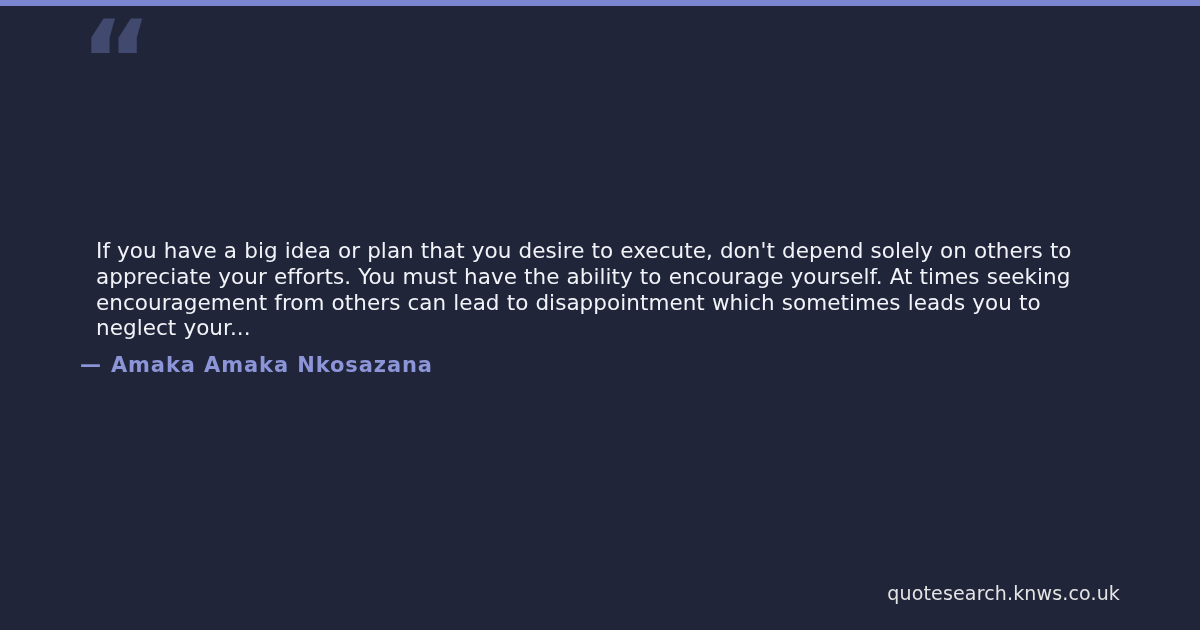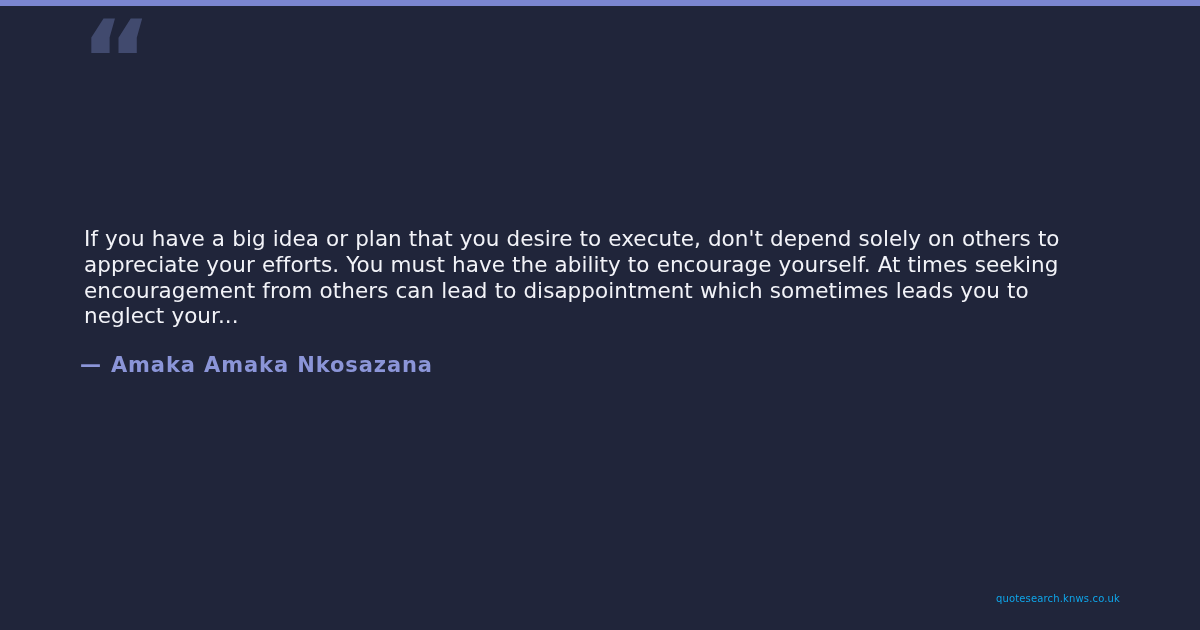--- a/index.html
+++ b/index.html
@@ -52,21 +52,21 @@
 
   
   .quote-body {
     position: absolute;
     left: 80px;
     top: 222px;
     width: 1030px;
   }
 
   .quote-text {
-    margin: 4px;
+    margin: 16px;
     font-family: "DejaVu Sans", sans-serif;
     font-size: 21.5px;
     line-height: 25.8px;
     font-weight: 400;
     color: #f2f3f8;
     letter-spacing: 0.05px;
     word-spacing: 0.2px;
   }
 
   
@@ -87,23 +87,23 @@
   .attribution-dash {
     margin-right: 9px;
   }
 
   
   .source-footer {
     position: absolute;
     right: 80px;
     bottom: 26px;
     font-family: "DejaVu Sans", sans-serif;
-    font-size: 10px;
+    font-size: 19px;
     font-weight: 400;
-    color: #0ea5e9;
+    color: #e5e5e5;
     letter-spacing: 0.15px;
   }
 </style>
 </head>
 <body>
 
 <div class="quote-card">
 
   <div class="top-accent-bar"></div>
 

